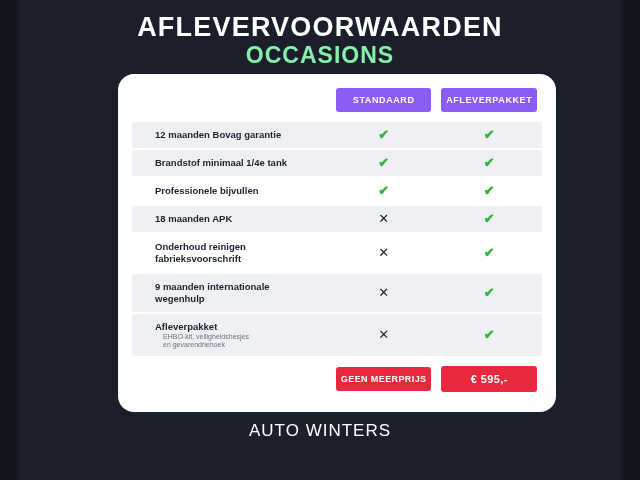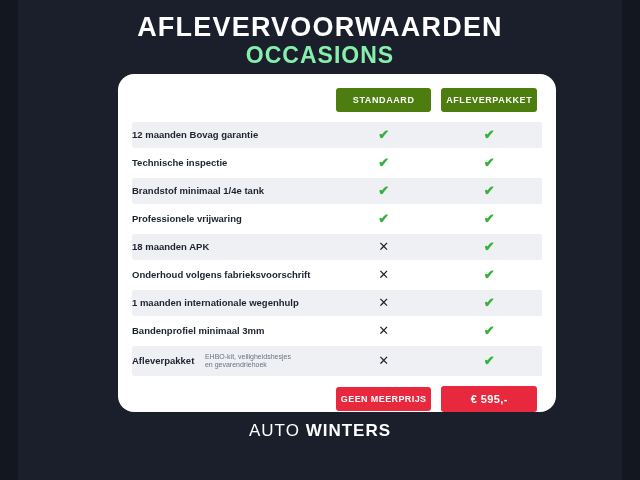--- a/index.html
+++ b/index.html
@@ -77,36 +77,36 @@
   }
   table.pkg td, table.pkg th {
     padding: 0;
   }
   col.c-feat { width: 196px; }
   col.c-std  { width: 104px; }
   col.c-afl  { width: 104px; }
 
   .hdr-spacer { background: transparent; }
   .hdr-pill {
-    background: #4d7c0f;
+    background: #8b5cf6;
     color: #ffffff;
     font-size: 9px;
     font-weight: bold;
     letter-spacing: 0.6px;
     text-align: center;
     padding: 7px 0;
     border-radius: 3px;
   }
   .hdr-cell { padding: 0 5px 8px 5px !important; }
 
   .feat {
     font-size: 9.5px;
     font-weight: bold;
     color: #1c2230;
-    padding: 7px 0 !important;
+    padding: 7px 23px !important;
     vertical-align: middle;
     line-height: 12px;
   }
   .feat .note {
     display: inline-block;
     font-size: 7px;
     font-weight: normal;
     color: #6b7280;
     line-height: 8px;
     margin-left: 8px;
@@ -146,21 +146,21 @@
     top: 420px;
     width: 604px;
     text-align: center;
   }
   .brand {
     color: #ffffff;
     font-size: 17px;
     letter-spacing: 1px;
     line-height: 22px;
   }
-  .brand b { font-weight: bold; }
+  .brand b { font-weight: normal; }
   .tagline {
     color: #ffffff;
     font-size: 11px;
     letter-spacing: 0.4px;
     line-height: 18px;
   }
 </style>
 </head>
 <body>
 
@@ -192,52 +192,42 @@
               <div class="hdr-pill">AFLEVERPAKKET</div>
             </th>
           </tr>
         </thead>
         <tbody>
           <tr class="shaded">
             <td class="feat"><span>12 maanden Bovag garantie</span></td>
             <td class="mark yes">✔</td>
             <td class="mark yes">✔</td>
           </tr>
-          <tr>
-            <td class="feat"><span>Technische inspectie</span></td>
-            <td class="mark yes">✔</td>
-            <td class="mark yes">✔</td>
-          </tr>
           <tr class="shaded">
             <td class="feat"><span>Brandstof minimaal 1/4e tank</span></td>
             <td class="mark yes">✔</td>
             <td class="mark yes">✔</td>
           </tr>
           <tr>
-            <td class="feat"><span>Professionele vrijwaring</span></td>
+            <td class="feat"><span>Professionele bijvullen</span></td>
             <td class="mark yes">✔</td>
             <td class="mark yes">✔</td>
           </tr>
           <tr class="shaded">
             <td class="feat"><span>18 maanden APK</span></td>
             <td class="mark no">✕</td>
             <td class="mark yes">✔</td>
           </tr>
           <tr>
-            <td class="feat"><span>Onderhoud volgens fabrieksvoorschrift</span></td>
-            <td class="mark no">✕</td>
-            <td class="mark yes">✔</td>
-          </tr>
-          <tr class="shaded">
-            <td class="feat"><span>1 maanden internationale wegenhulp</span></td>
-            <td class="mark no">✕</td>
-            <td class="mark yes">✔</td>
-          </tr>
-          <tr>
-            <td class="feat"><span>Bandenprofiel minimaal 3mm</span></td>
+            <td class="feat"><span>Onderhoud reinigen fabrieksvoorschrift</span></td>
+            <td class="mark no">✕</td>
+            <td class="mark yes">✔</td>
+          </tr>
+          <tr class="shaded">
+            <td class="feat"><span>9 maanden internationale wegenhulp</span></td>
             <td class="mark no">✕</td>
             <td class="mark yes">✔</td>
           </tr>
           <tr class="shaded">
             <td class="feat">
               <span>Afleverpakket</span>
               <span class="note">EHBO-kit, veiligheidshesjes en gevarendriehoek</span>
             </td>
             <td class="mark no">✕</td>
             <td class="mark yes">✔</td>

